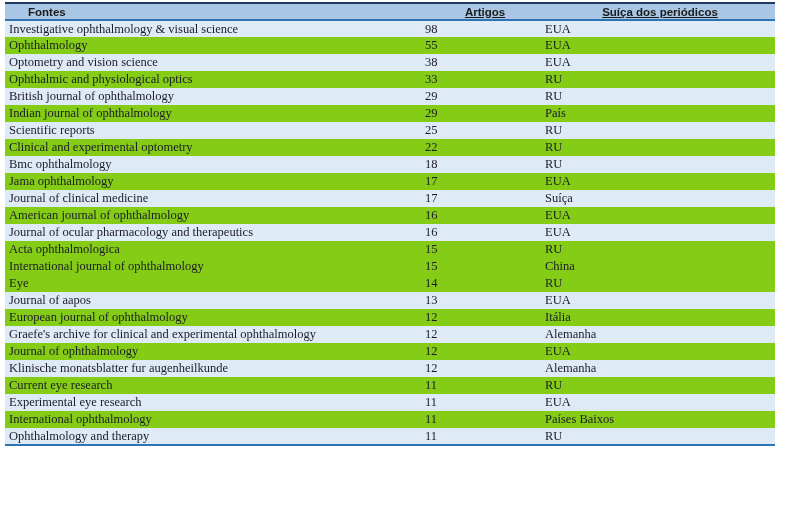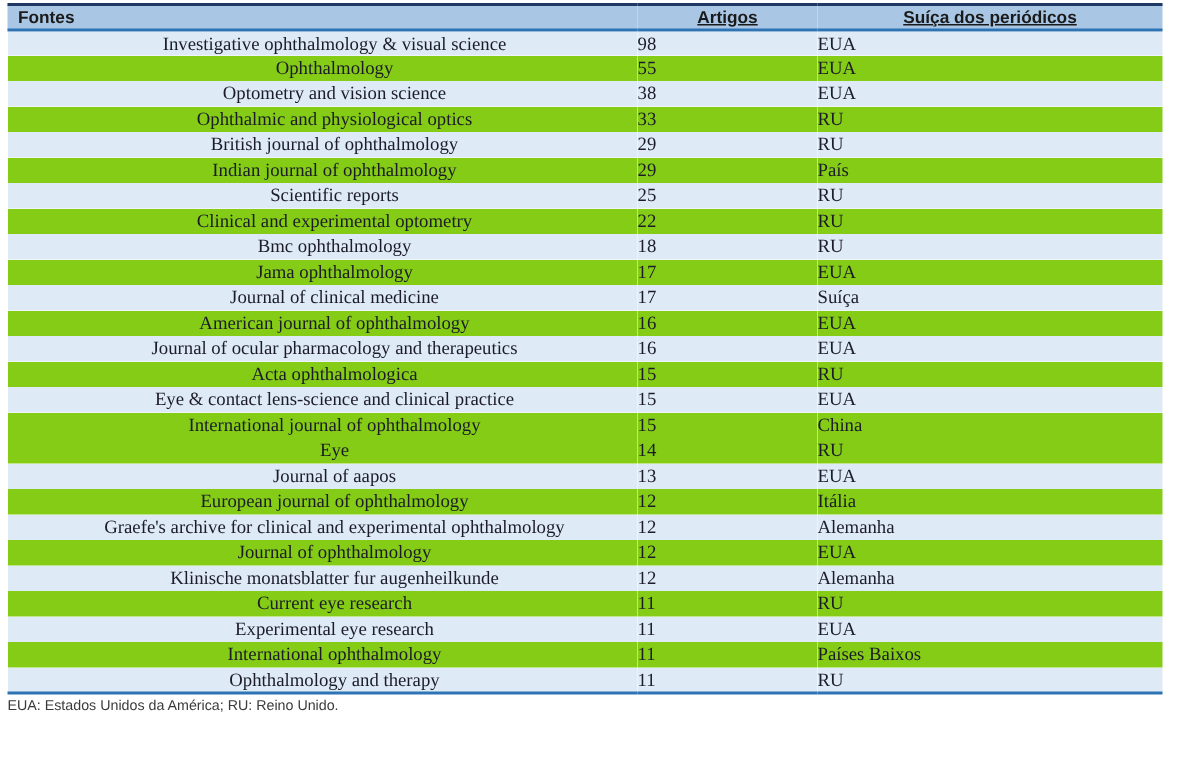--- a/index.html
+++ b/index.html
@@ -25,29 +25,29 @@
   table.journals col.c3 { width:230px; }
   thead tr {
     background:#a9c7e4;
     border-top:2px solid #1f3864;
     border-bottom:2px solid #2e74b5;
   }
   thead th {
     font-size:11.5px; font-weight:bold; color:#1a1a1a;
     height:17px; padding:0; vertical-align:middle;
   }
-  thead th.h-source { text-align:left; padding-left:7px; }
+  thead th.h-source { text-align:left; padding-left:23px; }
   thead th.h-center { text-align:center;text-decoration:underline; }
   tbody td {
     font-family:"Liberation Serif", serif;
     font-size:12.5px; color:#1c1c28;
     height:17px; padding:0; vertical-align:middle;
     white-space:nowrap; overflow:hidden;
   }
-  tbody td.c-source { text-align:center; padding-left:16px; }
+  tbody td.c-source { text-align:left; padding-left:4px; }
   tbody td.c-num, tbody td.c-country { }
   tbody tr.odd { background:#deeaf6; }
   tbody tr.even { background:#84cc16; }
   tbody tr.last { border-bottom:2px solid #2e74b5; }
   .footnote {
     margin:2px 0 0 5px;
     font-size:9.5px; color:#3a3a3a;
   }
 </style>
 </head>
@@ -133,25 +133,20 @@
         <tr class="odd">
           <td class="c-source">Journal of ocular pharmacology and therapeutics</td>
           <td class="c-num">16</td>
           <td class="c-country">EUA</td>
         </tr>
         <tr class="even">
           <td class="c-source">Acta ophthalmologica</td>
           <td class="c-num">15</td>
           <td class="c-country">RU</td>
         </tr>
-        <tr class="odd">
-          <td class="c-source">Eye &amp; contact lens-science and clinical practice</td>
-          <td class="c-num">15</td>
-          <td class="c-country">EUA</td>
-        </tr>
         <tr class="even">
           <td class="c-source">International journal of ophthalmology</td>
           <td class="c-num">15</td>
           <td class="c-country">China</td>
         </tr>
         <tr class="even">
           <td class="c-source">Eye</td>
           <td class="c-num">14</td>
           <td class="c-country">RU</td>
         </tr>
@@ -196,15 +191,14 @@
           <td class="c-country">Países Baixos</td>
         </tr>
         <tr class="odd last">
           <td class="c-source">Ophthalmology and therapy</td>
           <td class="c-num">11</td>
           <td class="c-country">RU</td>
         </tr>
       </tbody>
   </table>
 
-  <div class="footnote">EUA: Estados Unidos da América; RU: Reino Unido.</div>
 
 </div>
 
 </body></html>

